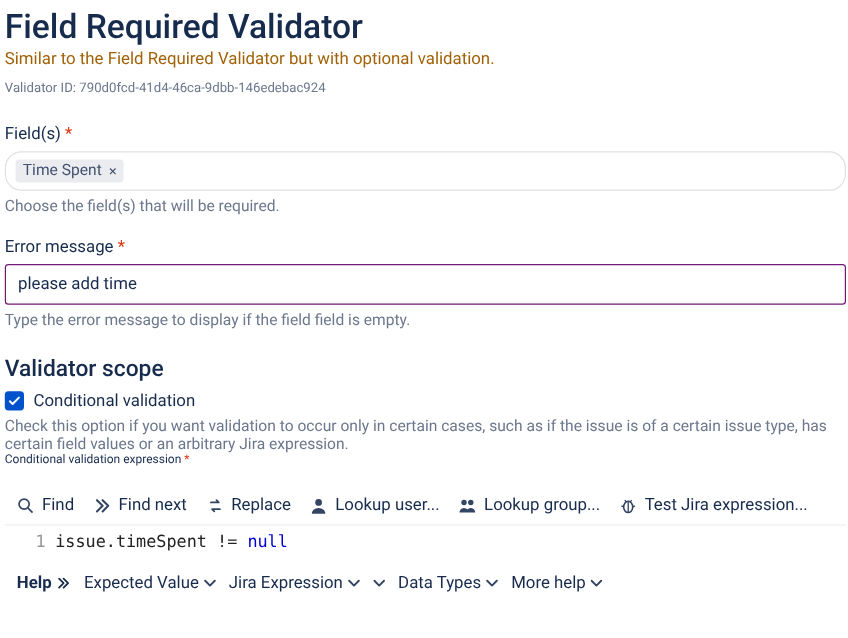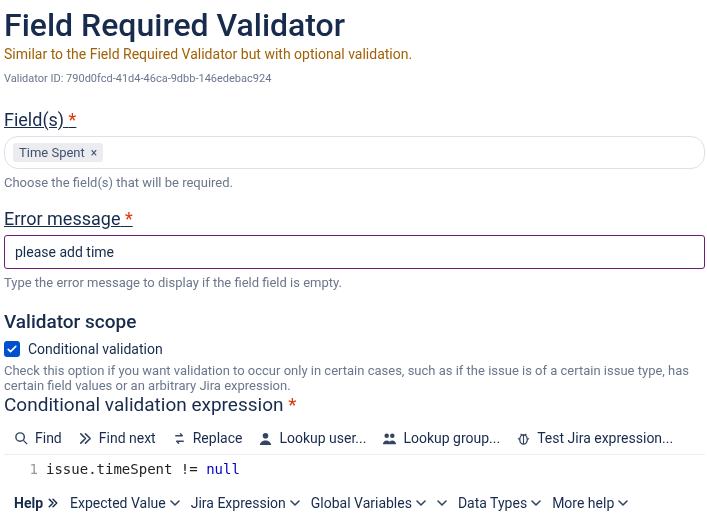--- a/index.html
+++ b/index.html
@@ -6,40 +6,39 @@
   html, body {
     margin: 0;
     padding: 0;
     font-family: -apple-system, BlinkMacSystemFont, "Segoe UI", Roboto, Helvetica, Arial, sans-serif;
     color: #172B4D;
     font-size: 14px;
     width: 707px;
   }
   body { padding: 2px 2px 0 4px; }
   h1.title {
-    font-size: 32px;
+    font-size: 28px;
     font-weight: 500;
     color: #172B4D;
     margin: 4px 0 2px 0;
   }
   .subtitle {
     font-size: 14px;
     color: #a16207;
     margin-bottom: 10px;
   }
   .validator-id {
     font-size: 11px;
     color: #6B778C;
     margin-bottom: 24px;
   }
   .field-label {
-    font-size: 18px;
+    font-size: 14px;
     color: #172B4D;
     margin-bottom: 6px;
-    text-decoration: underline;
   }
   .req { color: #DE350B; }
   .tag-input {
     border: 1px solid #DFE1E6;
     border-radius: 14px;
     padding: 6px 8px;
     display: flex;
     gap: 4px;
     width: 100%;
     background: #fff;
@@ -97,23 +96,23 @@
     color: #fff;
     font-size: 12px;
     line-height: 1;
   }
   .cb svg { width: 12px; height: 12px; display:block; }
   .scope-desc {
     font-size: 13px;
     color: #6B778C;
   }
   .expr-label {
-    font-size: 19px;
-    color: #172B4D;
-    margin-bottom: 6px;
+    font-size: 10px;
+    color: #172B4D;
+    margin-bottom: 16px;
   }
   .toolbar, .bottombar {
     display: flex;
     align-items: center;
     gap: 16px;
     padding: 8px 10px;
     font-size: 14px;
     color: #172B4D;
     flex-wrap: nowrap;
   }
@@ -261,26 +260,20 @@
         <path d="M1 3l4 4 4-4" stroke="#344563" stroke-width="1.6" fill="none" stroke-linecap="round" stroke-linejoin="round"></path>
       </svg>
   </span>
   <span class="dd">
     <span>Jira Expression</span>
     <svg class="chev" viewBox="0 0 10 10">
         <path d="M1 3l4 4 4-4" stroke="#344563" stroke-width="1.6" fill="none" stroke-linecap="round" stroke-linejoin="round"></path>
       </svg>
   </span>
   <span class="dd">
-    <span>Global Variables</span>
-    <svg class="chev" viewBox="0 0 10 10">
-        <path d="M1 3l4 4 4-4" stroke="#344563" stroke-width="1.6" fill="none" stroke-linecap="round" stroke-linejoin="round"></path>
-      </svg>
-  </span>
-  <span class="dd">
     <svg class="chev" viewBox="0 0 10 10">
         <path d="M1 3l4 4 4-4" stroke="#344563" stroke-width="1.6" fill="none" stroke-linecap="round" stroke-linejoin="round"></path>
       </svg>
   </span>
   <span class="dd">
     <span>Data Types</span>
     <svg class="chev" viewBox="0 0 10 10">
         <path d="M1 3l4 4 4-4" stroke="#344563" stroke-width="1.6" fill="none" stroke-linecap="round" stroke-linejoin="round"></path>
       </svg>
   </span>

